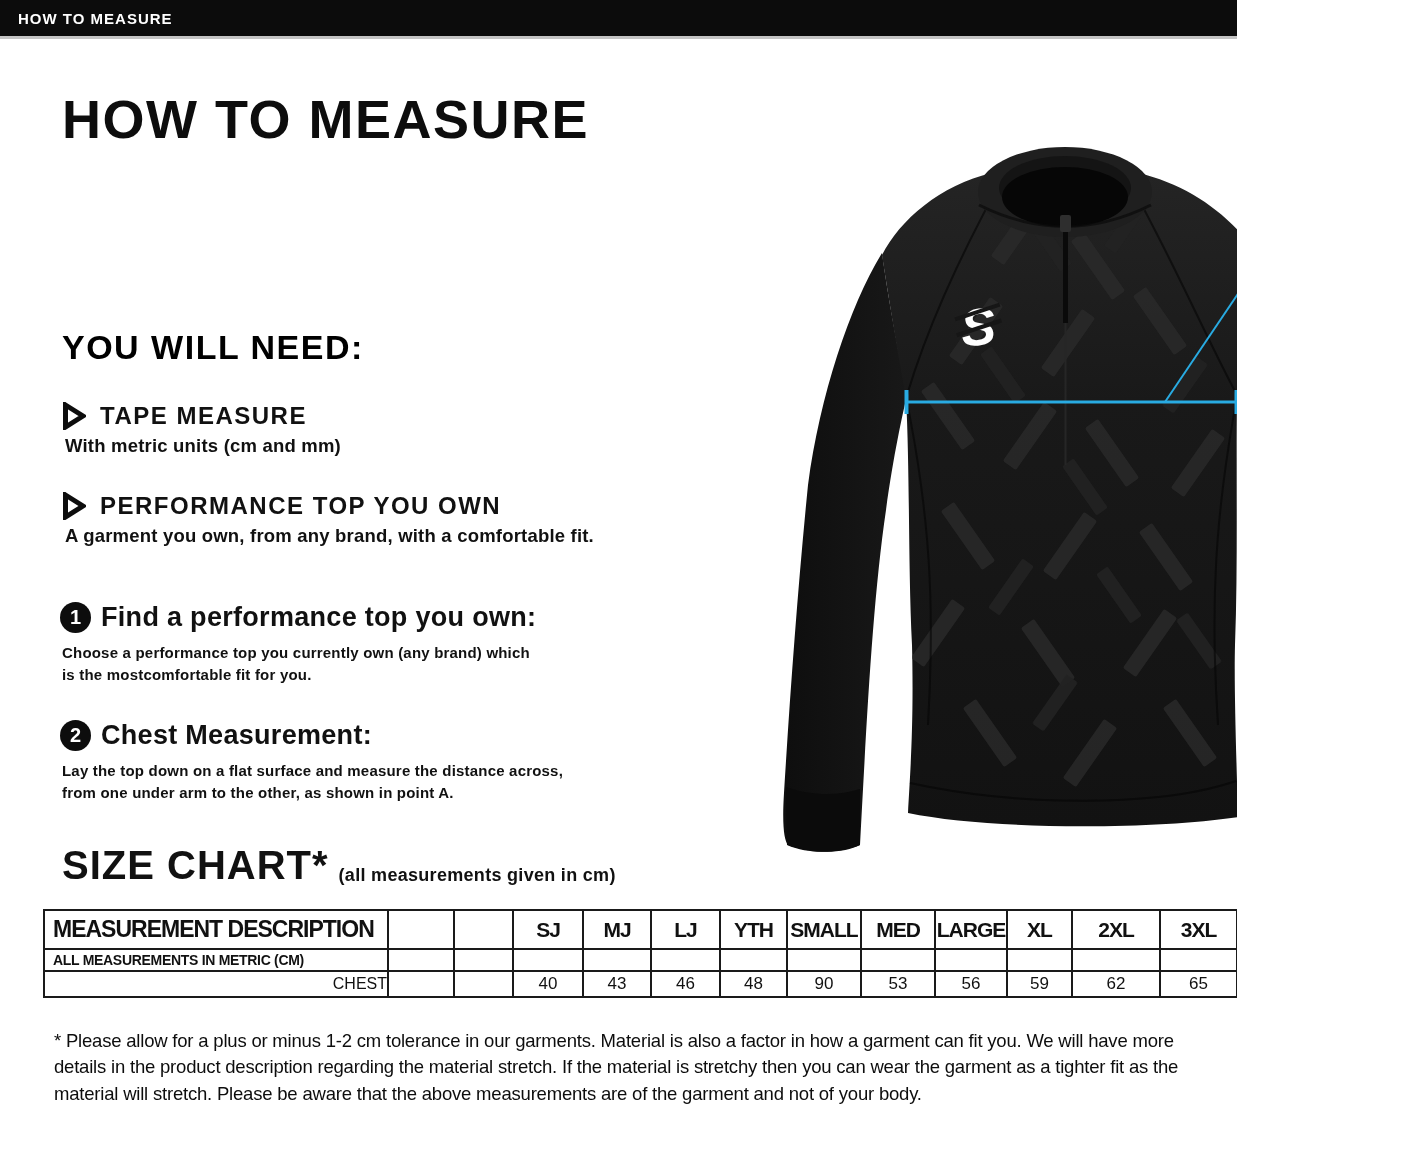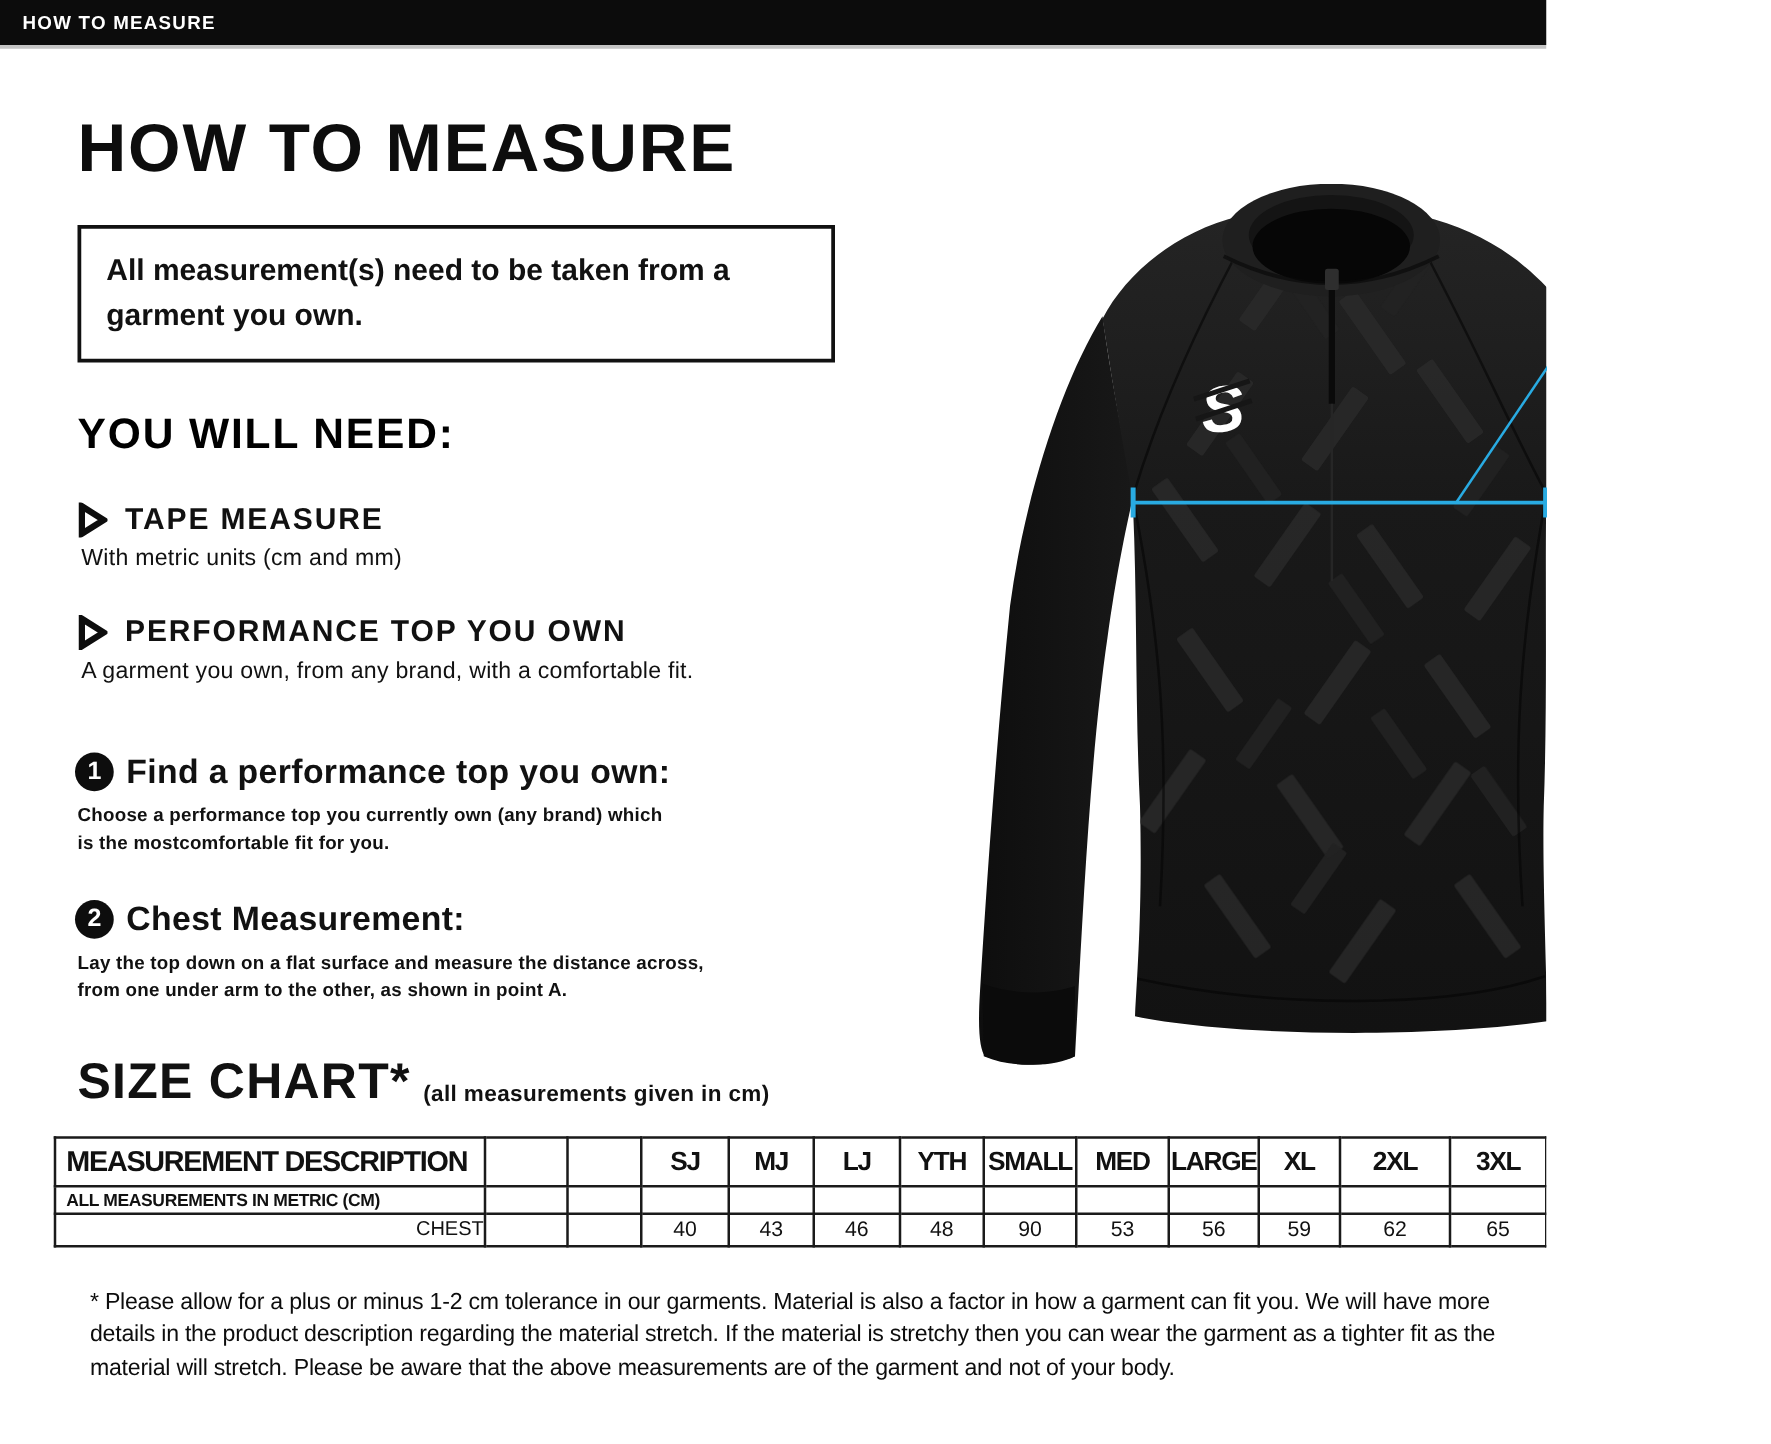--- a/index.html
+++ b/index.html
@@ -24,21 +24,21 @@
                 padding:16px 20px; display:flex; align-items:center; }
   .notice-text { font-size:24px; font-weight:700; line-height:1.5; color:#111; }
   .h2 { position:absolute; left:62px; top:328px; font-size:34px; font-weight:700; letter-spacing:1.5px; color:#000000; }
 
   .need-item { position:absolute; left:62px; width:660px; }
   .need-item.first  { top:402px; }
   .need-item.second { top:492px; }
   .need-head { display:flex; align-items:center; gap:14px; }
   .tri-icon { width:24px; height:28px; flex:0 0 auto; }
   .need-title { font-size:24px; font-weight:700; letter-spacing:1.5px; }
-  .need-desc { font-size:18.5px; font-weight:400; letter-spacing:.2px; margin-top:5px; margin-left:3px; }
+  .need-desc { font-size:18.5px; font-weight:700; letter-spacing:.2px; margin-top:5px; margin-left:3px; }
 
   .step-item { position:absolute; left:60px; width:700px; }
   .step-item.first  { top:602px; }
   .step-item.second { top:720px; }
   .step-head { display:flex; align-items:center; gap:10px; }
   .step-badge { width:31px; height:31px; border-radius:50%; background:#0d0d0d; color:#fff;
                 display:flex; align-items:center; justify-content:center;
                 font-size:20px; font-weight:700; flex:0 0 auto; }
   .step-title { font-size:27px; font-weight:700; letter-spacing:.3px; }
   .step-desc { font-size:15px; font-weight:700; letter-spacing:.2px; line-height:1.45; margin-top:9px; margin-left:2px; }
@@ -49,21 +49,21 @@
 
   
   table.size-table { position:absolute; left:43px; top:909px; width:1341px; border-collapse:collapse; table-layout:fixed; }
   .size-table td, .size-table th { border:2px solid #1a1a1a; background:#fff; overflow:hidden; white-space:nowrap; }
   .size-table tr.hdr   td { height:39px; font-size:21px; font-weight:700; letter-spacing:-1px; text-align:center; }
   .size-table tr.hdr   td.desc { text-align:left; padding-left:8px; font-size:23px; }
   .size-table tr.metric td { height:22px; font-size:14px; font-weight:700; letter-spacing:-0.3px; padding-left:8px; }
   .size-table tr.vals  td { height:26px; font-size:17px; font-weight:400; text-align:center; }
   .size-table tr.vals  td.desc { text-align:right; padding-left:8px; font-size:16px; }
 
-  .footnote { position:absolute; left:72px; top:1028px; width:1125px; font-size:18.5px; font-weight:400;
+  .footnote { position:absolute; left:54px; top:1028px; width:1125px; font-size:18.5px; font-weight:400;
               letter-spacing:-0.2px; line-height:1.42; color:#0d0d0d; }
 
   
   .garment-wrap { position:absolute; left:760px; top:45px; width:657px; height:810px; }
 </style>
 </head>
 <body>
 
 <div id="page">
 
@@ -71,23 +71,20 @@
     <div class="topbar-title">HOW TO MEASURE</div>
     <div class="brand">
       <div class="brand-s">S</div>
       <div class="brand-name">SURRIDGE</div>
     </div>
   </div>
   <div class="topbar-divider"></div>
 
   <div class="h1">HOW TO MEASURE</div>
 
-  <div class="notice-box">
-    <div class="notice-text">All measurement(s) need to be taken from a garment you own.</div>
-  </div>
 
   <div class="h2">YOU WILL NEED:</div>
 
   <div class="need-item first">
     <div class="need-head">
       <svg class="tri-icon" viewBox="0 0 24 28">
         <path d="M3.5 3 L21 14 L3.5 25 Z" fill="none" stroke="#0d0d0d" stroke-width="5" stroke-linejoin="miter"></path>
       </svg>
       <div class="need-title">TAPE MEASURE</div>
     </div>

